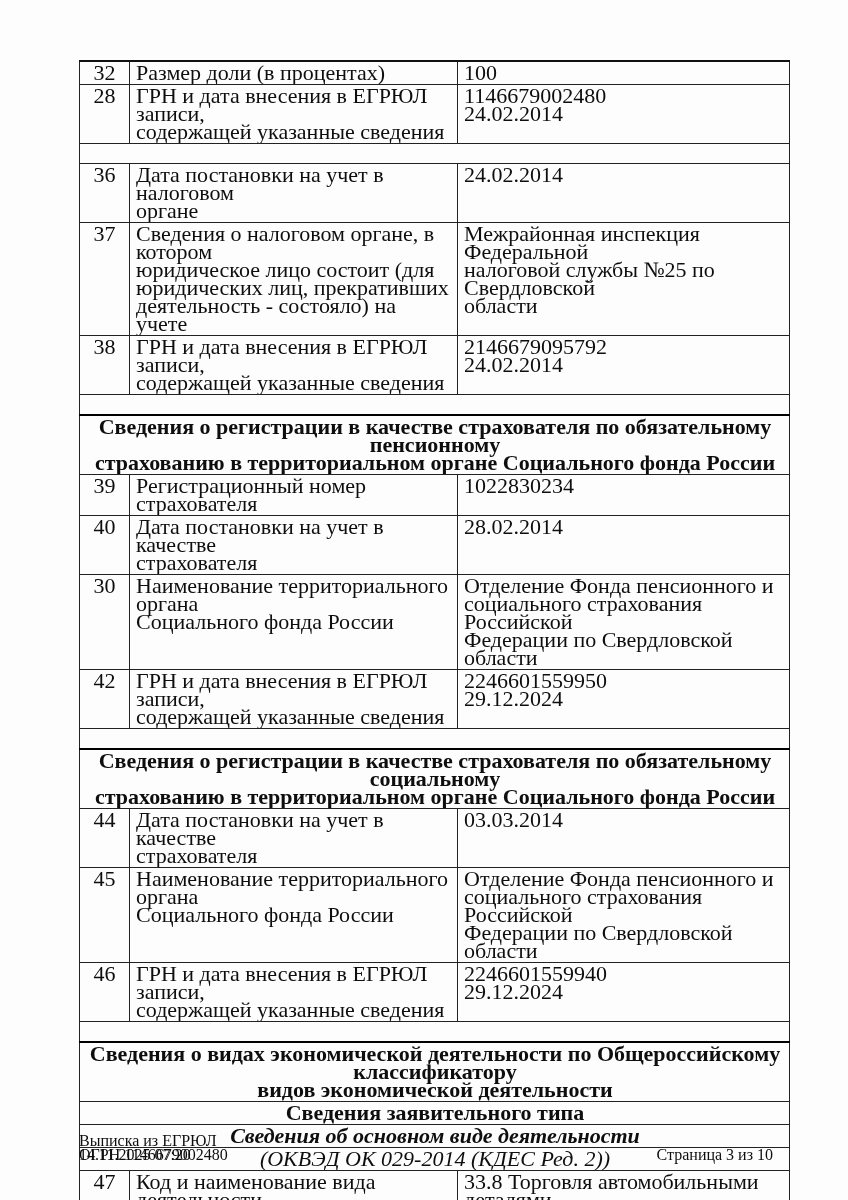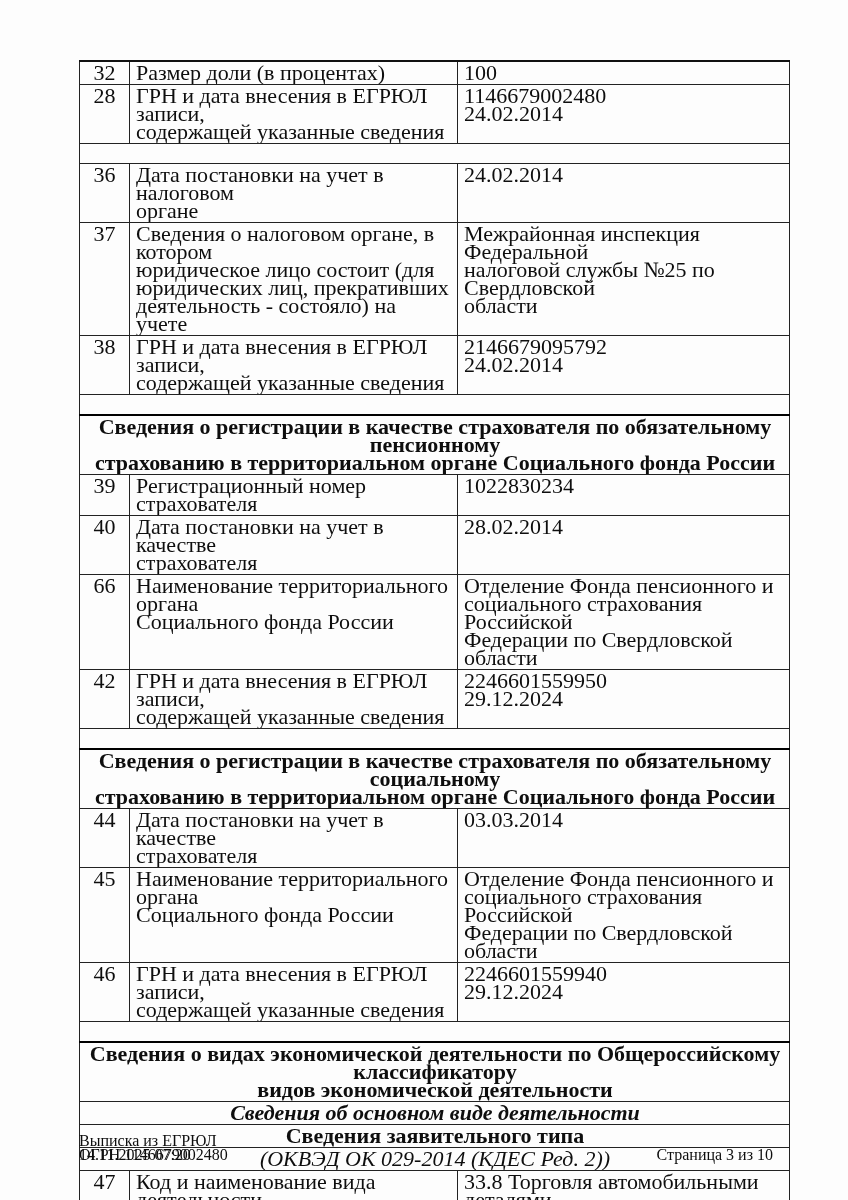--- a/index.html
+++ b/index.html
@@ -152,21 +152,21 @@
       <td class="label">Регистрационный номер страхователя</td>
       <td class="value">1022830234</td>
     </tr>
     <tr>
       <td class="num">40</td>
       <td class="label">Дата постановки на учет в качестве
 страхователя</td>
       <td class="value">28.02.2014</td>
     </tr>
     <tr>
-      <td class="num">66</td>
+      <td class="num">30</td>
       <td class="label">Наименование территориального органа
 Социального фонда России</td>
       <td class="value">Отделение Фонда пенсионного и
 социального страхования Российской
 Федерации по Свердловской области</td>
     </tr>
     <tr>
       <td class="num">42</td>
       <td class="label">ГРН и дата внесения в ЕГРЮЛ записи,
 содержащей указанные сведения</td>
@@ -206,24 +206,24 @@
 
     <tr class="spacer">
         <td colspan="3"></td>
       </tr>
 
     <tr class="section-header">
       <td colspan="3">Сведения о видах экономической деятельности по Общероссийскому классификатору
 видов экономической деятельности</td>
     </tr>
     <tr class="subheader">
+      <td colspan="3" class="sub-bold">Сведения заявительного типа</td>
+    </tr>
+    <tr class="subheader">
       <td colspan="3" class="sub-bold-italic">Сведения об основном виде деятельности</td>
-    </tr>
-    <tr class="subheader">
-      <td colspan="3" class="sub-bold">Сведения заявительного типа</td>
     </tr>
     <tr class="subheader">
       <td colspan="3" class="sub-italic">(ОКВЭД ОК 029-2014 (КДЕС Ред. 2))</td>
     </tr>
     <tr>
       <td class="num">47</td>
       <td class="label">Код и наименование вида деятельности</td>
       <td class="value">33.8 Торговля автомобильными деталями,
 узлами и принадлежностями</td>
     </tr>

